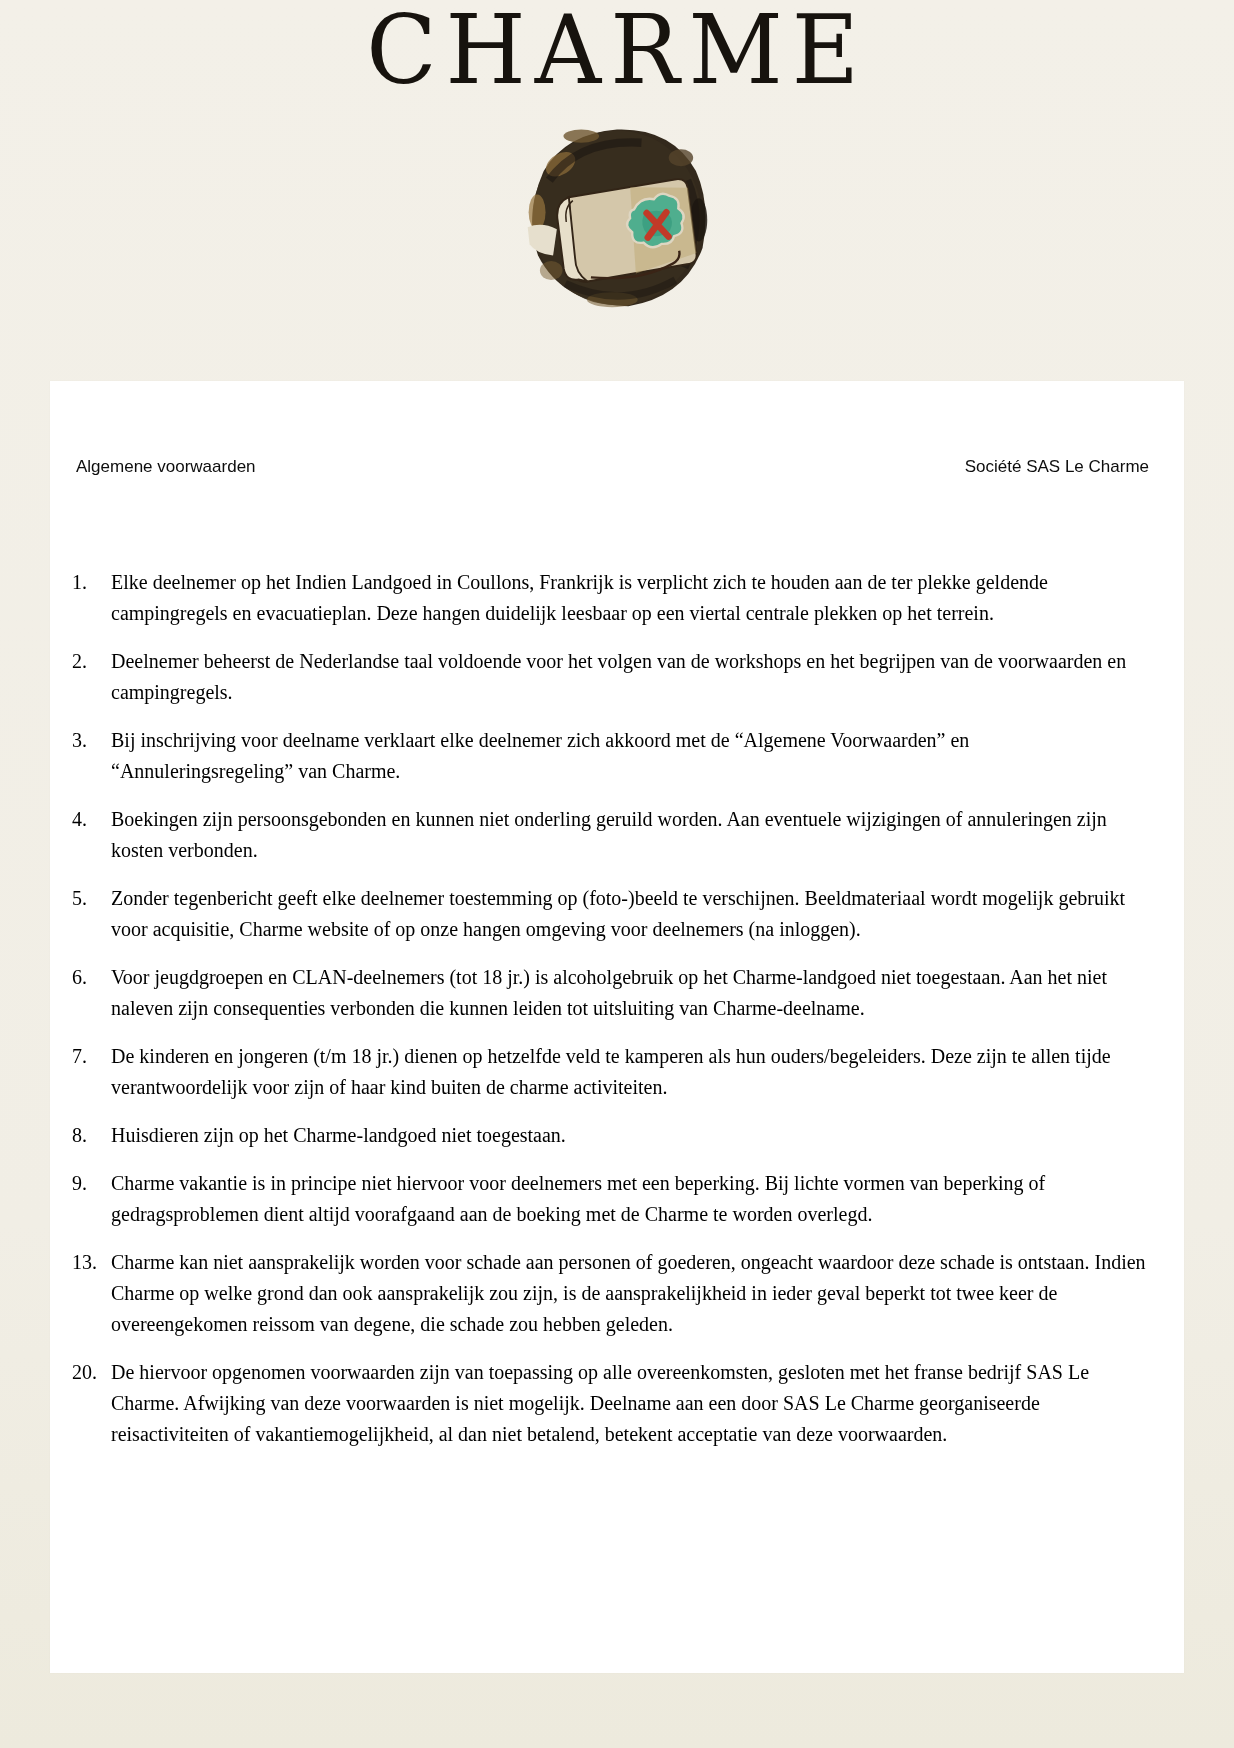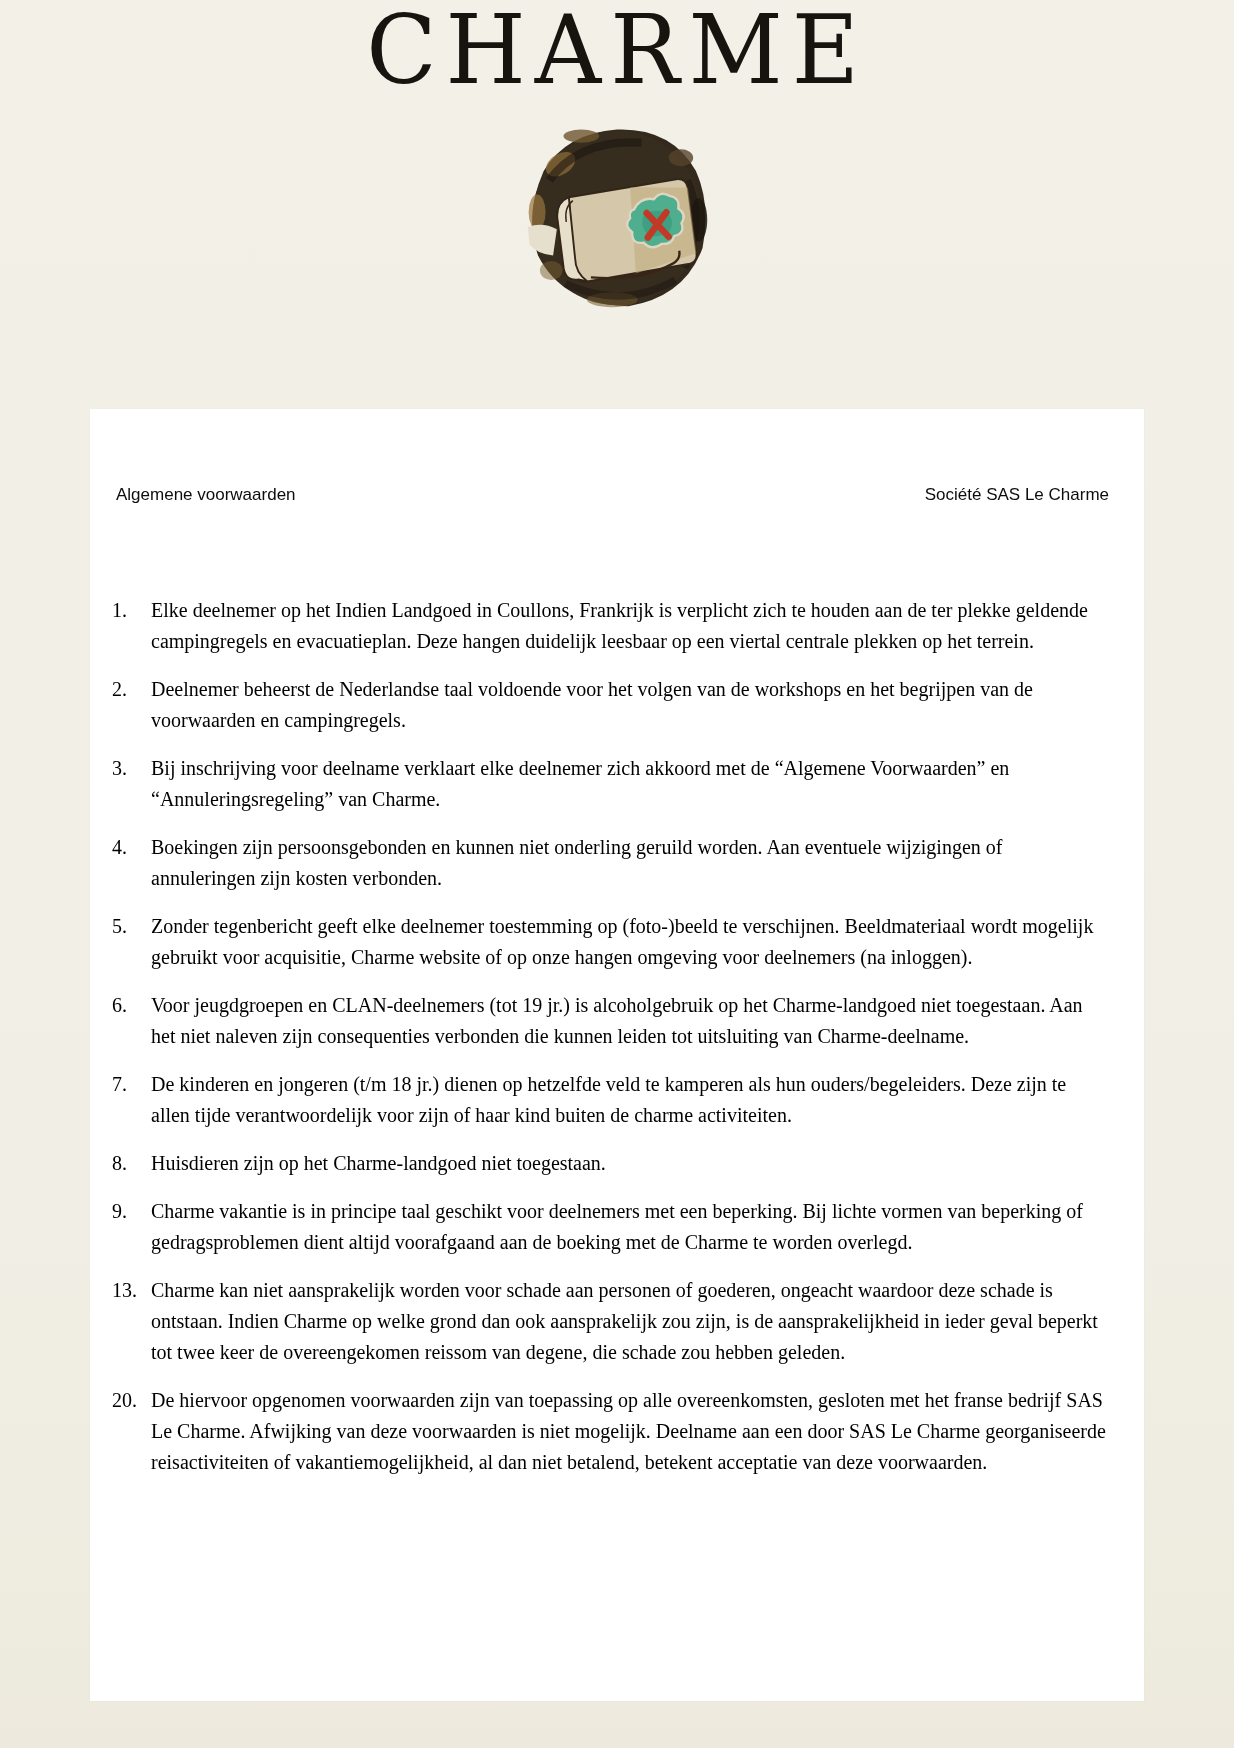--- a/index.html
+++ b/index.html
@@ -28,23 +28,23 @@
     line-height: 1.1;
     margin: 0;
     transform: scaleY(1.04);
   }
   .brand-art-wrap {
     text-align: center;
     margin-top: 16px;
     height: 200px;
   }
   .card {
-    width: 1054px;
+    width: 1134px;
     box-sizing: border-box;
-    margin: 92px auto 48px auto;
+    margin: 64px auto 48px auto;
     background: #ffffff;
     min-height: 1292px;
     padding: 76px 35px 40px 22px;
     box-shadow: 0 0 1px rgba(0,0,0,0.06);
   }
   .card-header {
     display: flex;
     justify-content: space-between;
     align-items: baseline;
     padding-left: 4px;
@@ -143,36 +143,36 @@
           <span class="term-text">Boekingen zijn persoonsgebonden en kunnen niet onderling geruild worden. Aan eventuele wijzigingen of annuleringen zijn kosten verbonden.</span>
         </div>
 
         <div class="term">
           <span class="term-number">5.</span>
           <span class="term-text">Zonder tegenbericht geeft elke deelnemer toestemming op (foto-)beeld te verschijnen. Beeldmateriaal wordt mogelijk gebruikt voor acquisitie, Charme website of op onze hangen omgeving voor deelnemers (na inloggen).</span>
         </div>
 
         <div class="term">
           <span class="term-number">6.</span>
-          <span class="term-text">Voor jeugdgroepen en CLAN-deelnemers (tot 19 jr.) is alcoholgebruik op het Charme-landgoed niet toegestaan. Aan het niet naleven zijn consequenties verbonden die kunnen leiden tot uitsluiting van Charme-deelname.</span>
+          <span class="term-text">Voor jeugdgroepen en CLAN-deelnemers (tot 18 jr.) is alcoholgebruik op het Charme-landgoed niet toegestaan. Aan het niet naleven zijn consequenties verbonden die kunnen leiden tot uitsluiting van Charme-deelname.</span>
         </div>
 
         <div class="term">
           <span class="term-number">7.</span>
           <span class="term-text">De kinderen en jongeren (t/m 18 jr.) dienen op hetzelfde veld te kamperen als hun ouders/begeleiders. Deze zijn te allen tijde verantwoordelijk voor zijn of haar kind buiten de charme activiteiten.</span>
         </div>
 
         <div class="term">
           <span class="term-number">8.</span>
           <span class="term-text">Huisdieren zijn op het Charme-landgoed niet toegestaan.</span>
         </div>
 
         <div class="term">
           <span class="term-number">9.</span>
-          <span class="term-text">Charme vakantie is in principe taal geschikt voor deelnemers met een beperking. Bij lichte vormen van beperking of gedragsproblemen dient altijd voorafgaand aan de boeking met de Charme te worden overlegd.</span>
+          <span class="term-text">Charme vakantie is in principe niet hiervoor voor deelnemers met een beperking. Bij lichte vormen van beperking of gedragsproblemen dient altijd voorafgaand aan de boeking met de Charme te worden overlegd.</span>
         </div>
 
         <div class="term">
           <span class="term-number">13.</span>
           <span class="term-text">Charme kan niet aansprakelijk worden voor schade aan personen of goederen, ongeacht waardoor deze schade is ontstaan. Indien Charme op welke grond dan ook aansprakelijk zou zijn, is de aansprakelijkheid in ieder geval beperkt tot twee keer de overeengekomen reissom van degene, die schade zou hebben geleden.</span>
         </div>
 
         <div class="term">
           <span class="term-number">20.</span>
           <span class="term-text">De hiervoor opgenomen voorwaarden zijn van toepassing op alle overeenkomsten, gesloten met het franse bedrijf SAS Le Charme. Afwijking van deze voorwaarden is niet mogelijk. Deelname aan een door SAS Le Charme georganiseerde reisactiviteiten of vakantiemogelijkheid, al dan niet betalend, betekent acceptatie van deze voorwaarden.</span>

